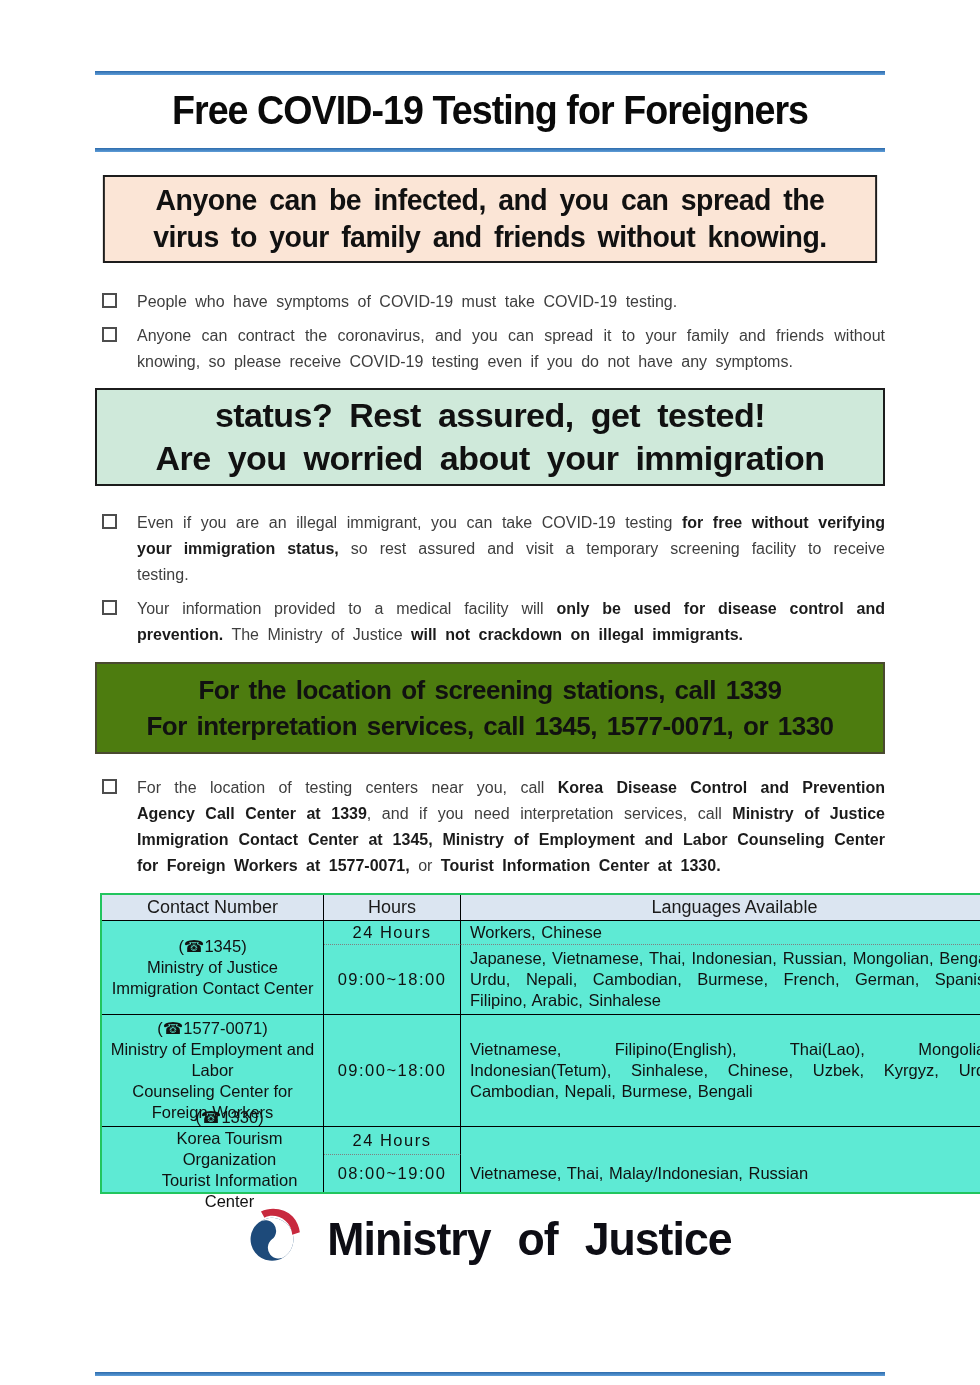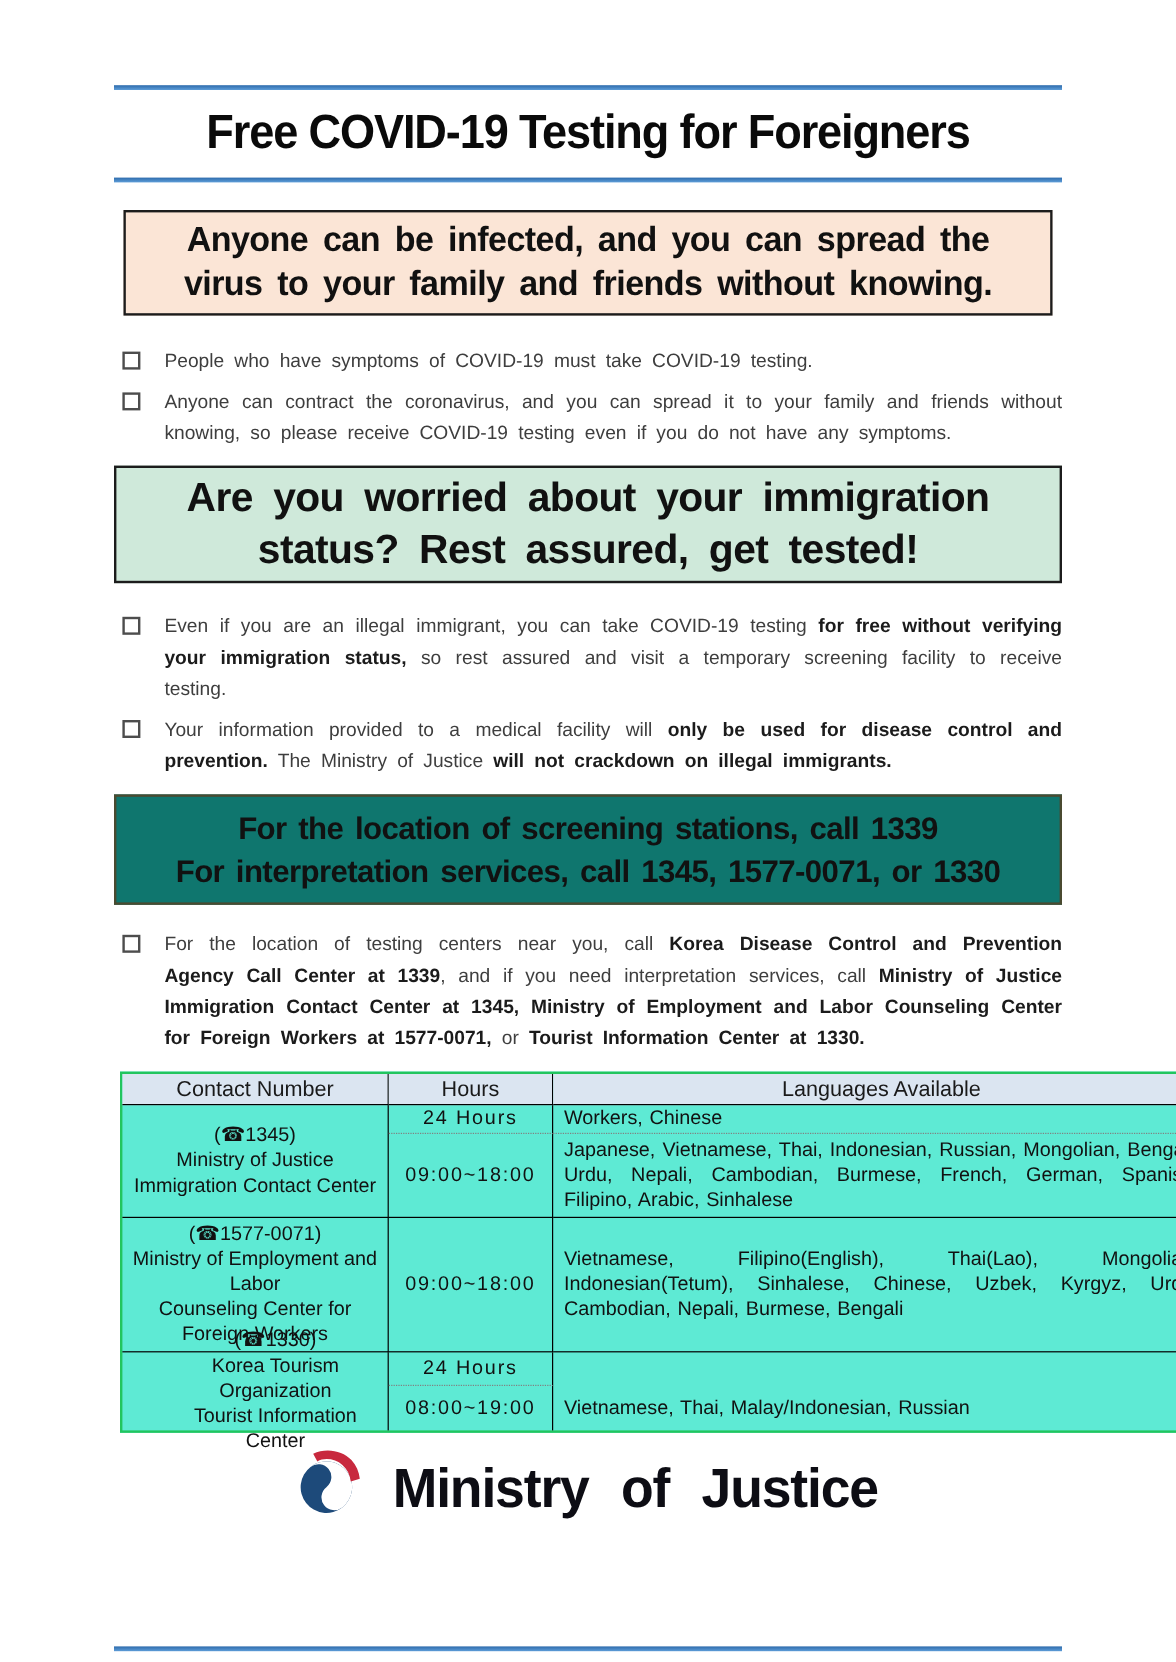--- a/index.html
+++ b/index.html
@@ -32,21 +32,21 @@
     margin-top: 23px; background: #fbe5d6;
     font-size: 29px; line-height: 37px; padding: 5px 0;
     transform: scaleX(0.98); word-spacing: 5px; letter-spacing: -0.5px;
   }
   .banner-green {
     margin-top: 13px; background: #cfe9da;
     font-size: 34px; line-height: 43px; padding: 4px 0;
     word-spacing: 8px; letter-spacing: -0.5px;
   }
   .banner-yellow {
-    margin-top: 14px; background: #0f766e; border-color:#4a4a30;
+    margin-top: 14px; background: #4d7c0f; border-color:#4a4a30;
     font-size: 26px; line-height: 36px; padding: 8px 12px;
     word-spacing: 3px; letter-spacing: -0.5px;
   }
   ul.bullets { list-style: none; }
   .bullets-1 { margin-top: 26px; }
   .bullets-2 { margin-top: 24px; }
   .bullets-3 { margin-top: 21px; }
   ul.bullets li {
     position: relative; padding-left: 42px;
     font-size: 16px; line-height: 26px; color: #3e3e3e;
@@ -103,22 +103,22 @@
       <div>Anyone can be infected, and you can spread the</div>
       <div>virus to your family and friends without knowing.</div>
     </div>
 
     <ul class="bullets bullets-1">
         <li><span class="cbx"></span><span>People who have symptoms of COVID-19 must take COVID-19 testing.</span></li>
         <li><span class="cbx"></span><span>Anyone can contract the coronavirus, and you can spread it to your family and friends without knowing, so please receive COVID-19 testing even if you do not have any symptoms.</span></li>
       </ul>
 
     <div class="banner banner-green">
+      <div>status? Rest assured, get tested!</div>
       <div>Are you worried about your immigration</div>
-      <div>status? Rest assured, get tested!</div>
     </div>
 
     <ul class="bullets bullets-2">
         <li><span class="cbx"></span><span>Even if you are an illegal immigrant, you can take COVID-19 testing </span><span class="bseg">for free without verifying your immigration status,</span><span> so rest assured and visit a temporary screening facility to receive testing.</span></li>
         <li><span class="cbx"></span><span>Your information provided to a medical facility will </span><span class="bseg">only be used for disease control and prevention.</span><span> The Ministry of Justice </span><span class="bseg">will not crackdown on illegal immigrants.</span></li>
       </ul>
 
     <div class="banner banner-yellow">
       <div>For the location of screening stations, call 1339</div>
       <div>For interpretation services, call 1345, 1577-0071, or 1330</div>

